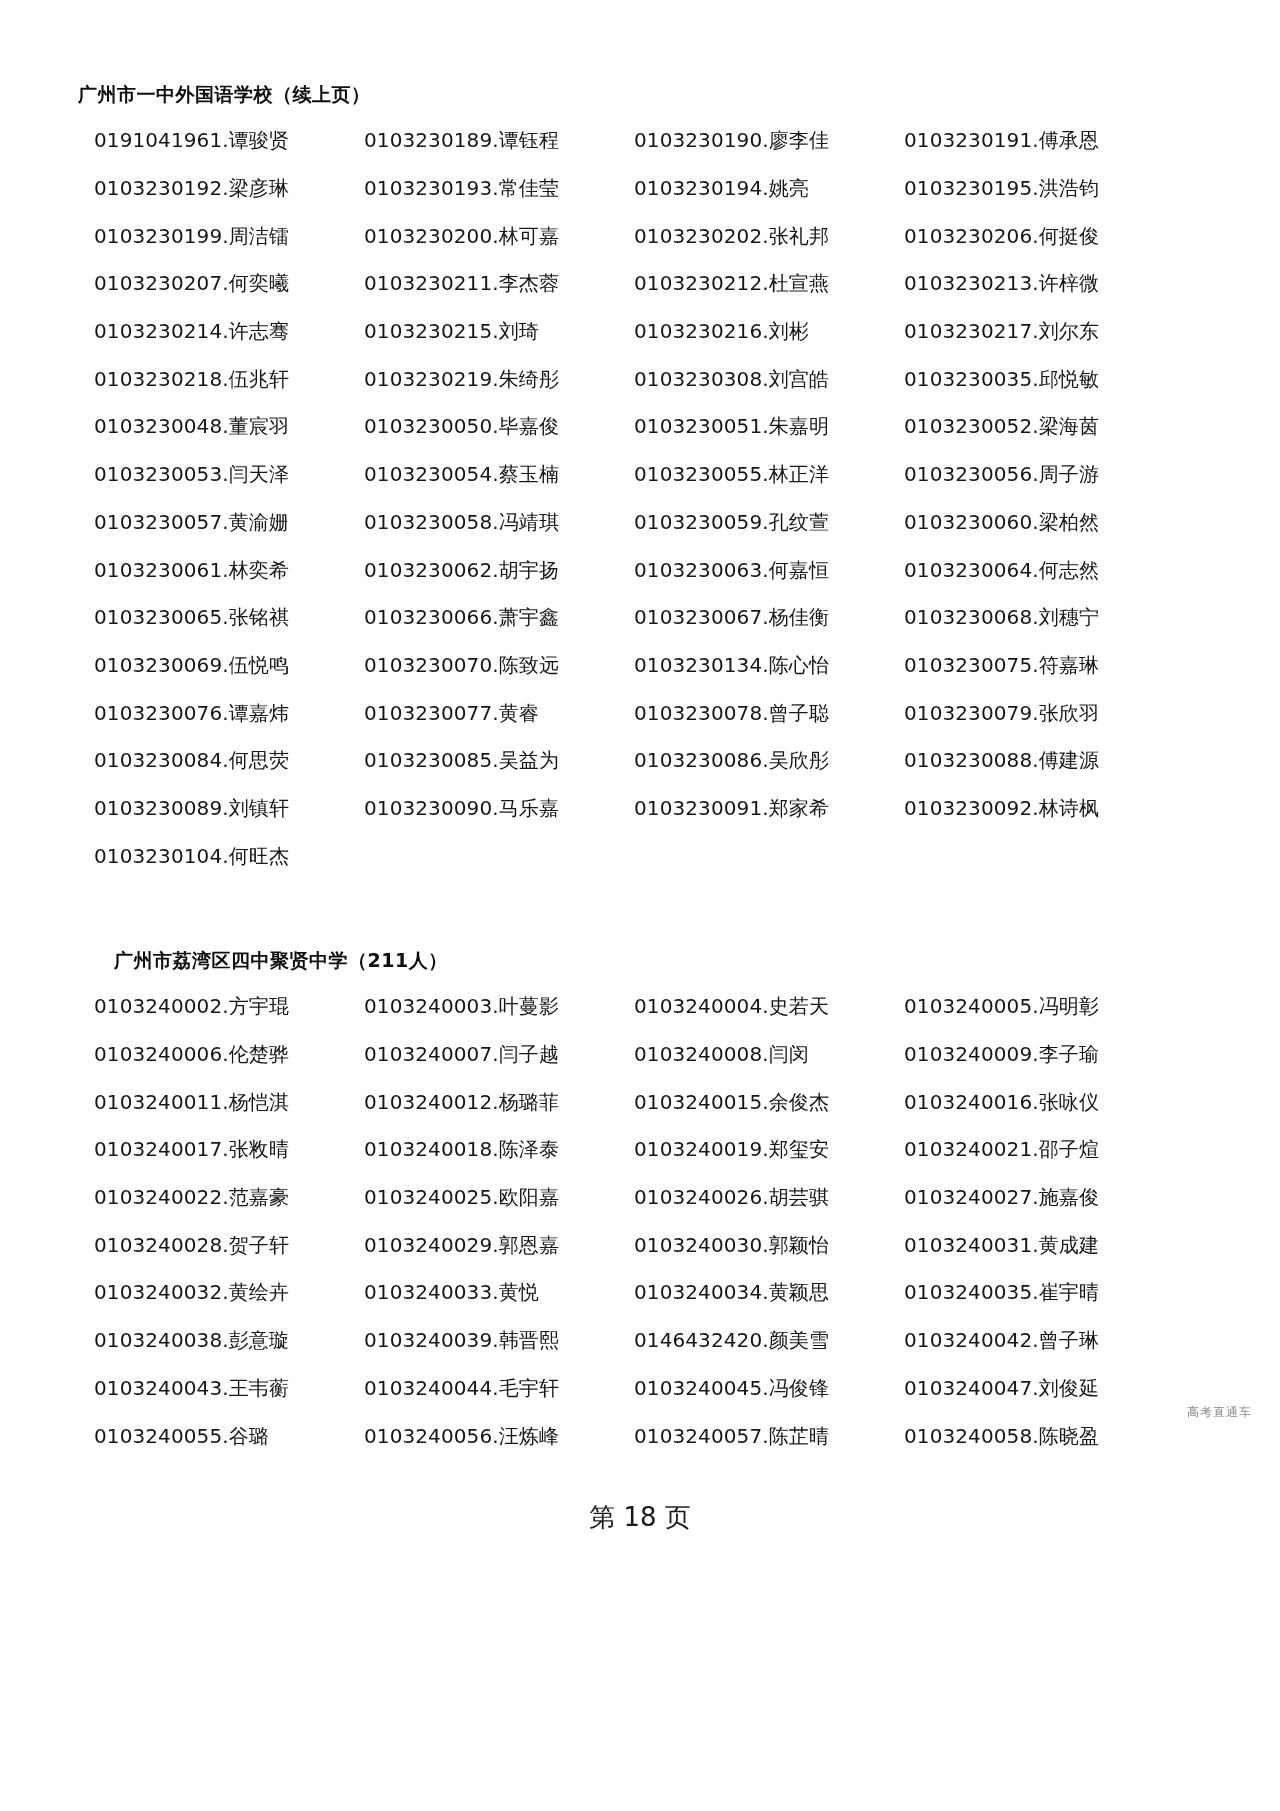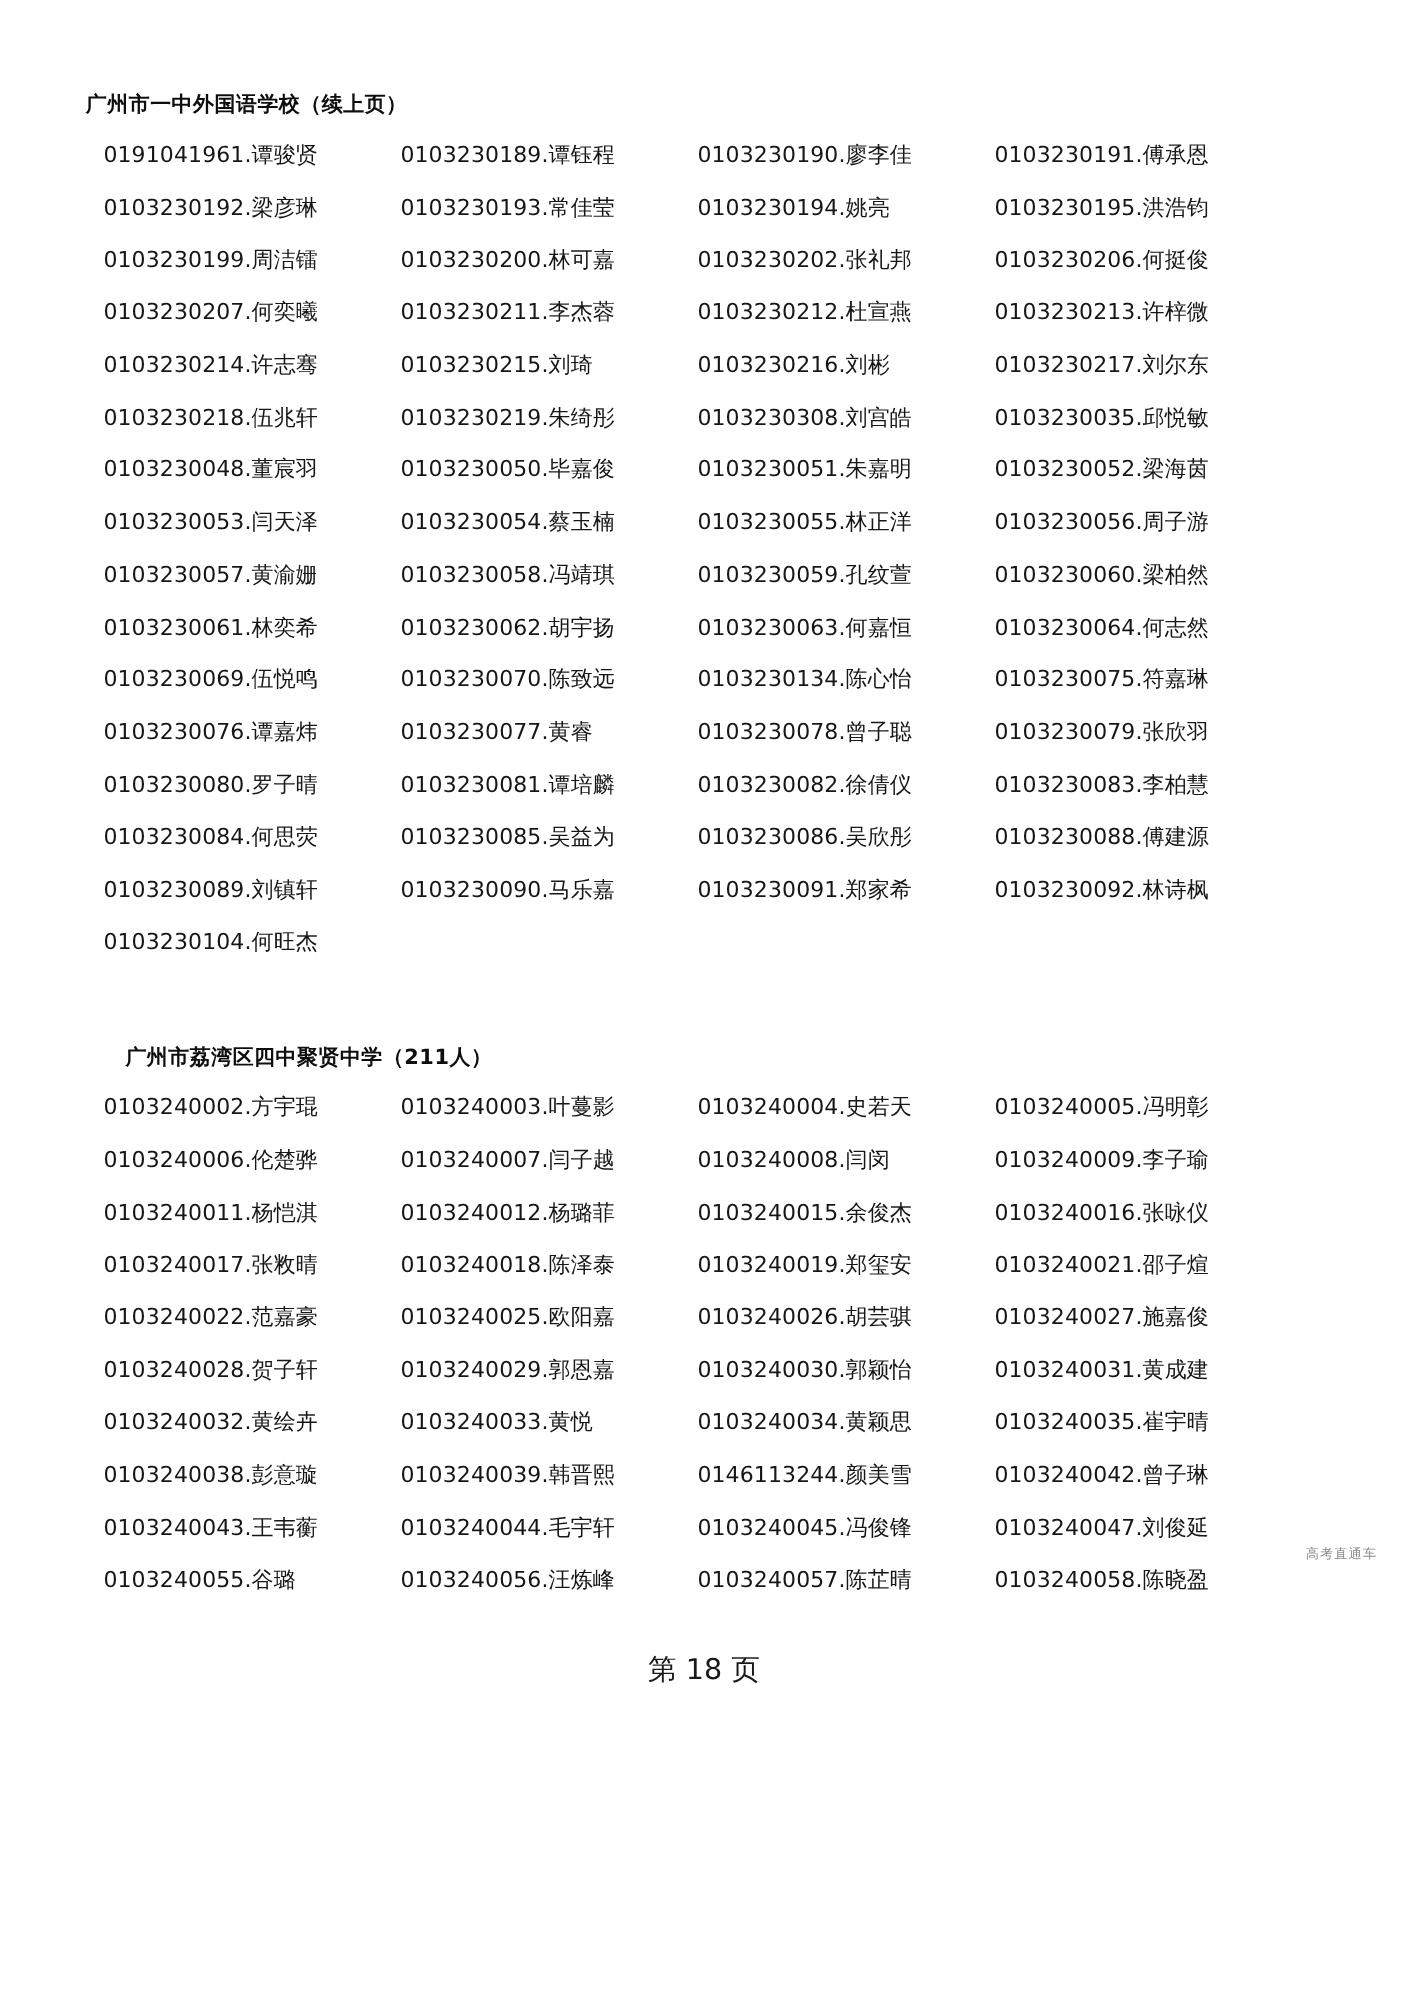--- a/index.html
+++ b/index.html
@@ -90,38 +90,38 @@
         <span class="cell">0103230059.孔纹萱</span>
         <span class="cell">0103230060.梁柏然</span>
       </div>
     <div class="row">
         <span class="cell">0103230061.林奕希</span>
         <span class="cell">0103230062.胡宇扬</span>
         <span class="cell">0103230063.何嘉恒</span>
         <span class="cell">0103230064.何志然</span>
       </div>
     <div class="row">
+        <span class="cell">0103230065.张铭祺</span>
+        <span class="cell">0103230066.萧宇鑫</span>
+        <span class="cell">0103230067.杨佳衡</span>
+        <span class="cell">0103230068.刘穗宁</span>
+      </div>
+    <div class="row">
         <span class="cell">0103230069.伍悦鸣</span>
         <span class="cell">0103230070.陈致远</span>
         <span class="cell">0103230134.陈心怡</span>
         <span class="cell">0103230075.符嘉琳</span>
       </div>
     <div class="row">
         <span class="cell">0103230076.谭嘉炜</span>
         <span class="cell">0103230077.黄睿</span>
         <span class="cell">0103230078.曾子聪</span>
         <span class="cell">0103230079.张欣羽</span>
       </div>
     <div class="row">
-        <span class="cell">0103230080.罗子晴</span>
-        <span class="cell">0103230081.谭培麟</span>
-        <span class="cell">0103230082.徐倩仪</span>
-        <span class="cell">0103230083.李柏慧</span>
-      </div>
-    <div class="row">
         <span class="cell">0103230084.何思荧</span>
         <span class="cell">0103230085.吴益为</span>
         <span class="cell">0103230086.吴欣彤</span>
         <span class="cell">0103230088.傅建源</span>
       </div>
     <div class="row">
         <span class="cell">0103230089.刘镇轩</span>
         <span class="cell">0103230090.马乐嘉</span>
         <span class="cell">0103230091.郑家希</span>
         <span class="cell">0103230092.林诗枫</span>
@@ -171,21 +171,21 @@
       </div>
     <div class="row">
         <span class="cell">0103240032.黄绘卉</span>
         <span class="cell">0103240033.黄悦</span>
         <span class="cell">0103240034.黄颖思</span>
         <span class="cell">0103240035.崔宇晴</span>
       </div>
     <div class="row">
         <span class="cell">0103240038.彭意璇</span>
         <span class="cell">0103240039.韩晋熙</span>
-        <span class="cell">0146113244.颜美雪</span>
+        <span class="cell">0146432420.颜美雪</span>
         <span class="cell">0103240042.曾子琳</span>
       </div>
     <div class="row">
         <span class="cell">0103240043.王韦蘅</span>
         <span class="cell">0103240044.毛宇轩</span>
         <span class="cell">0103240045.冯俊锋</span>
         <span class="cell">0103240047.刘俊延</span>
       </div>
     <div class="row">
         <span class="cell">0103240055.谷璐</span>

